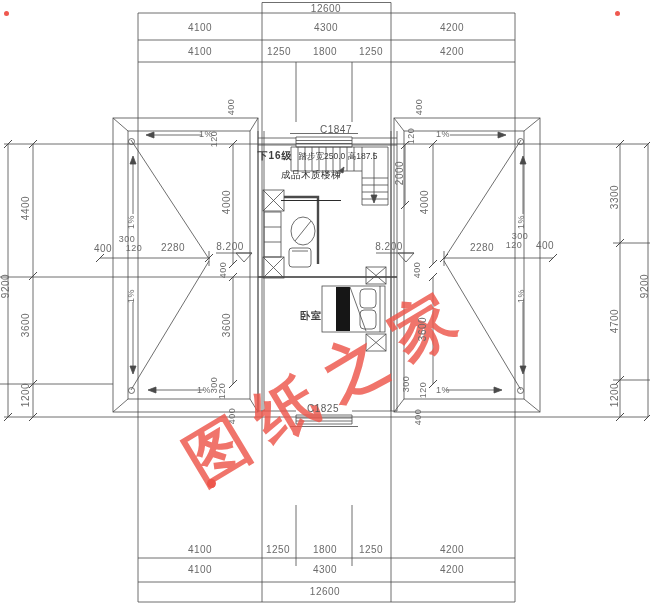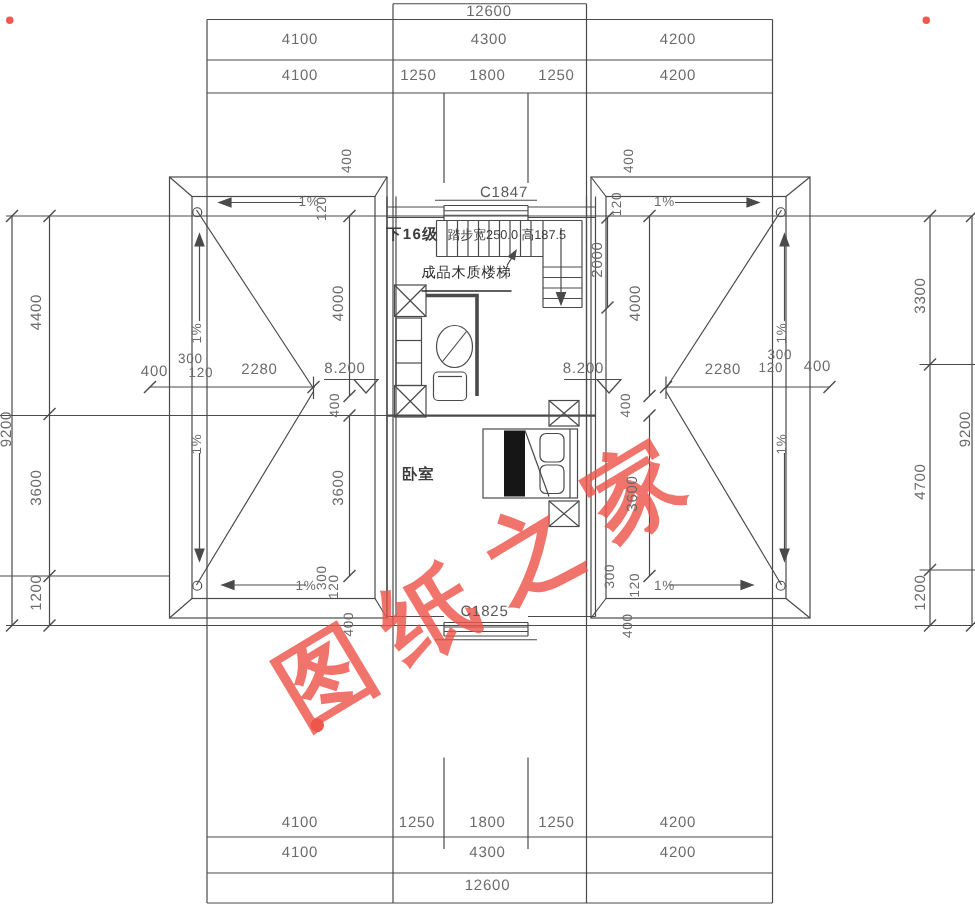--- a/index.html
+++ b/index.html
@@ -5,21 +5,21 @@
   html,body{margin:0;padding:0;background:#fff;}
   #canvas{position:relative;width:650px;height:606px;background:#fff;overflow:hidden;
           font-family:"Liberation Sans","DejaVu Sans",sans-serif;}
   svg{position:absolute;left:0;top:0;}
   .dim{position:absolute;font-size:10px;color:#6b6b6b;white-space:nowrap;
        transform:translate(-50%,-50%);letter-spacing:.5px;}
   .rot{transform:translate(-50%,-50%) rotate(-90deg);}
   .small{font-size:9px;}
   .cn{font-size:10px;color:#3c3c3c;letter-spacing:1px;font-weight:bold;}
   .spec{font-size:8.5px;color:#3c3c3c;letter-spacing:0;}
-  .note{font-size:9.5px;color:#2b2b2b;border-bottom:1px solid #2b2b2b;padding-bottom:5px;}
+  .note{font-size:9.5px;color:#2b2b2b;border-bottom:1px solid #2b2b2b;padding-bottom:18px;}
   .winlabel{font-size:10px;color:#5a5a5a;}
   .title{position:absolute;top:80px;left:50%;transform:translateX(-50%);
          white-space:nowrap;font-weight:800;color:#ea1309;line-height:1;}
   .title .t-cn{font-size:30px;letter-spacing:6px;font-family:"DejaVu Serif","Liberation Serif",serif;font-style:italic;}
   .title .t-site{font-size:34px;letter-spacing:1px;}
   .stamp{position:absolute;left:320px;top:389px;transform:translate(-50%,-50%) rotate(-31deg);
          display:flex;gap:18px;color:rgba(237,85,75,.82);font-size:62px;font-weight:bold;
          font-family:"DejaVu Serif","Liberation Serif",serif;pointer-events:none;}
   .reddot{position:absolute;background:rgba(237,70,60,.9);border-radius:50%;}
 </style>
@@ -290,21 +290,21 @@
   <div class="dim rot" style="left:644px;top:286px">9200</div>
   <div class="dim rot" style="left:614px;top:197px">3300</div>
   <div class="dim rot" style="left:614px;top:321px">4700</div>
   <div class="dim rot" style="left:614px;top:395px">1200</div>
 
   <div class="dim winlabel" style="left:336px;top:129px">C1847</div>
   <div class="dim winlabel" style="left:323px;top:408px">C1825</div>
   <div class="dim cn" style="left:275px;top:156px">下16级</div>
   <div class="dim spec" style="left:338px;top:157px">踏步宽250.0 高187.5</div>
   <div class="dim note" style="left:311px;top:185px">成品木质楼梯</div>
-  <div class="dim cn" style="left:279px;top:316px">卧室</div>
+  <div class="dim cn" style="left:311px;top:316px">卧室</div>
 
   <div class="dim" style="left:230px;top:246px">8.200</div>
   <div class="dim" style="left:389px;top:246px">8.200</div>
   <div class="dim" style="left:173px;top:247px">2280</div>
   <div class="dim" style="left:482px;top:247px">2280</div>
   <div class="dim rot" style="left:399px;top:173px">2000</div>
   <div class="dim rot" style="left:226px;top:202px">4000</div>
   <div class="dim rot" style="left:424px;top:202px">4000</div>
   <div class="dim rot" style="left:226px;top:325px">3600</div>
   <div class="dim rot" style="left:422px;top:329px">3600</div>

